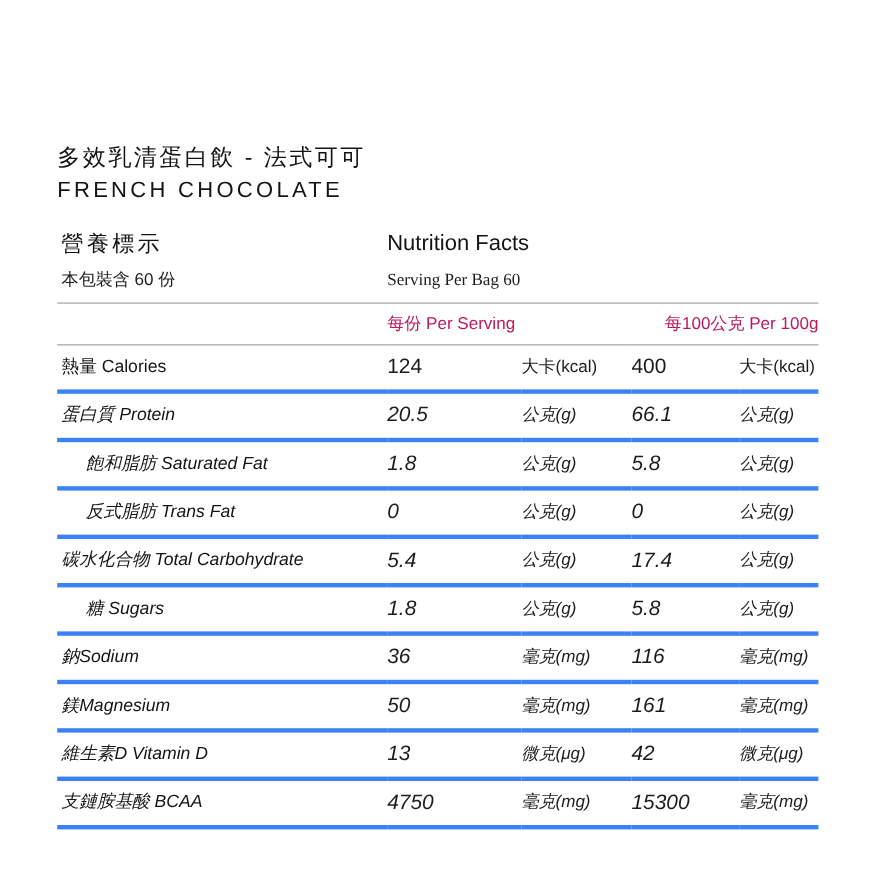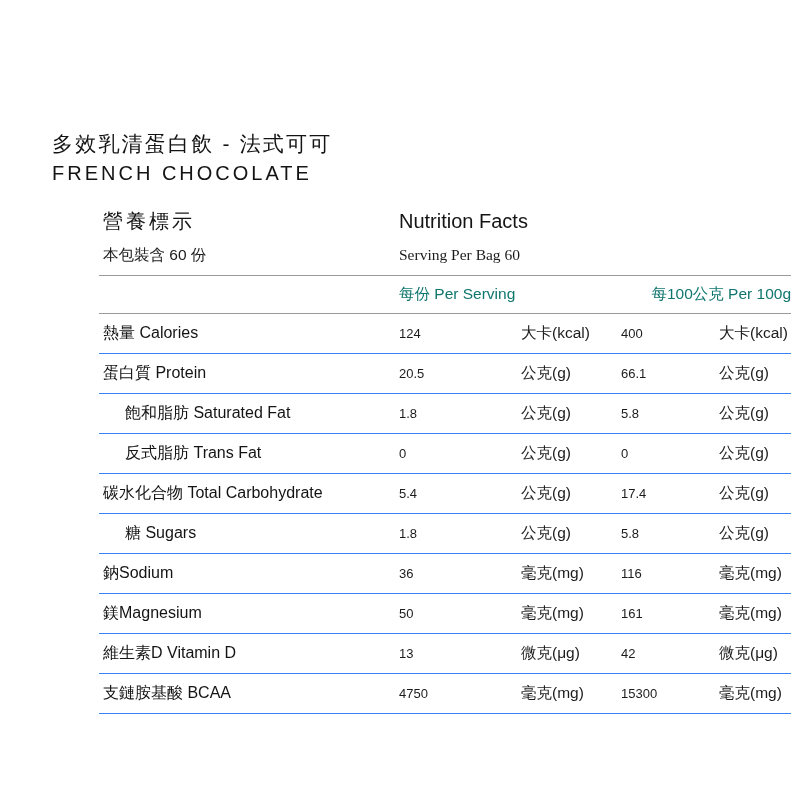--- a/index.html
+++ b/index.html
@@ -38,28 +38,28 @@
     color: #141414;
     line-height: 1.25;
     margin: 0 0 16px 0;
     white-space: nowrap;
   }
   
   table.nf {
     width: 692px;
     border-collapse: collapse;
     table-layout: fixed;
-    margin-left: 47px;
   }
   table.nf td {
     padding: 0;
     vertical-align: middle;
   }
   .row-line > td {
-    border-top: 1px solid #3b82f6;
+    border-top: 4px solid #3b82f6;
+    font-style: italic;
   }
   .row-thick > td {
     border-top: 1.6px solid #9a9a9a;
   }
   .c-name   { width: 300px; }
   .c-v1     { width: 122px; text-align: right; }
   .c-u1     { width: 100px; text-align: left; padding-left: 6px !important; }
   .c-v2     { width: 98px;  text-align: right; }
   .c-u2     { width: 72px;  text-align: left; padding-left: 6px !important; }
 
@@ -85,34 +85,34 @@
     font-size: 15.5px;
     padding: 7px 0 2px 0 !important;
     line-height: 1.45;
     color: #1c1c1c;
   }
   .serve-en.second { padding-top: 0 !important; padding-bottom: 8px !important; font-family: Liberation Serif, serif; }
 
   .colhdr {
     font-size: 15.5px;
     padding: 8px 0 8px 0 !important;
-    color: #0f766e;
+    color: #be185d;
     white-space: nowrap;
   }
   .colhdr-right { text-align: right; }
 
   .item-name {
     font-size: 16px;
     padding: 9px 0 9px 4px !important;
     color: #141414;
     white-space: nowrap;
   }
   .item-name.indent { padding-left: 26px !important; }
   .val {
-    font-size: 13px;
+    font-size: 19px;
     padding: 9px 0 !important;
     color: #1c1c1c;
     white-space: nowrap;
   }
   .unit {
     font-size: 15.5px;
     padding: 9px 0 !important;
     color: #1c1c1c;
     white-space: nowrap;
   }

